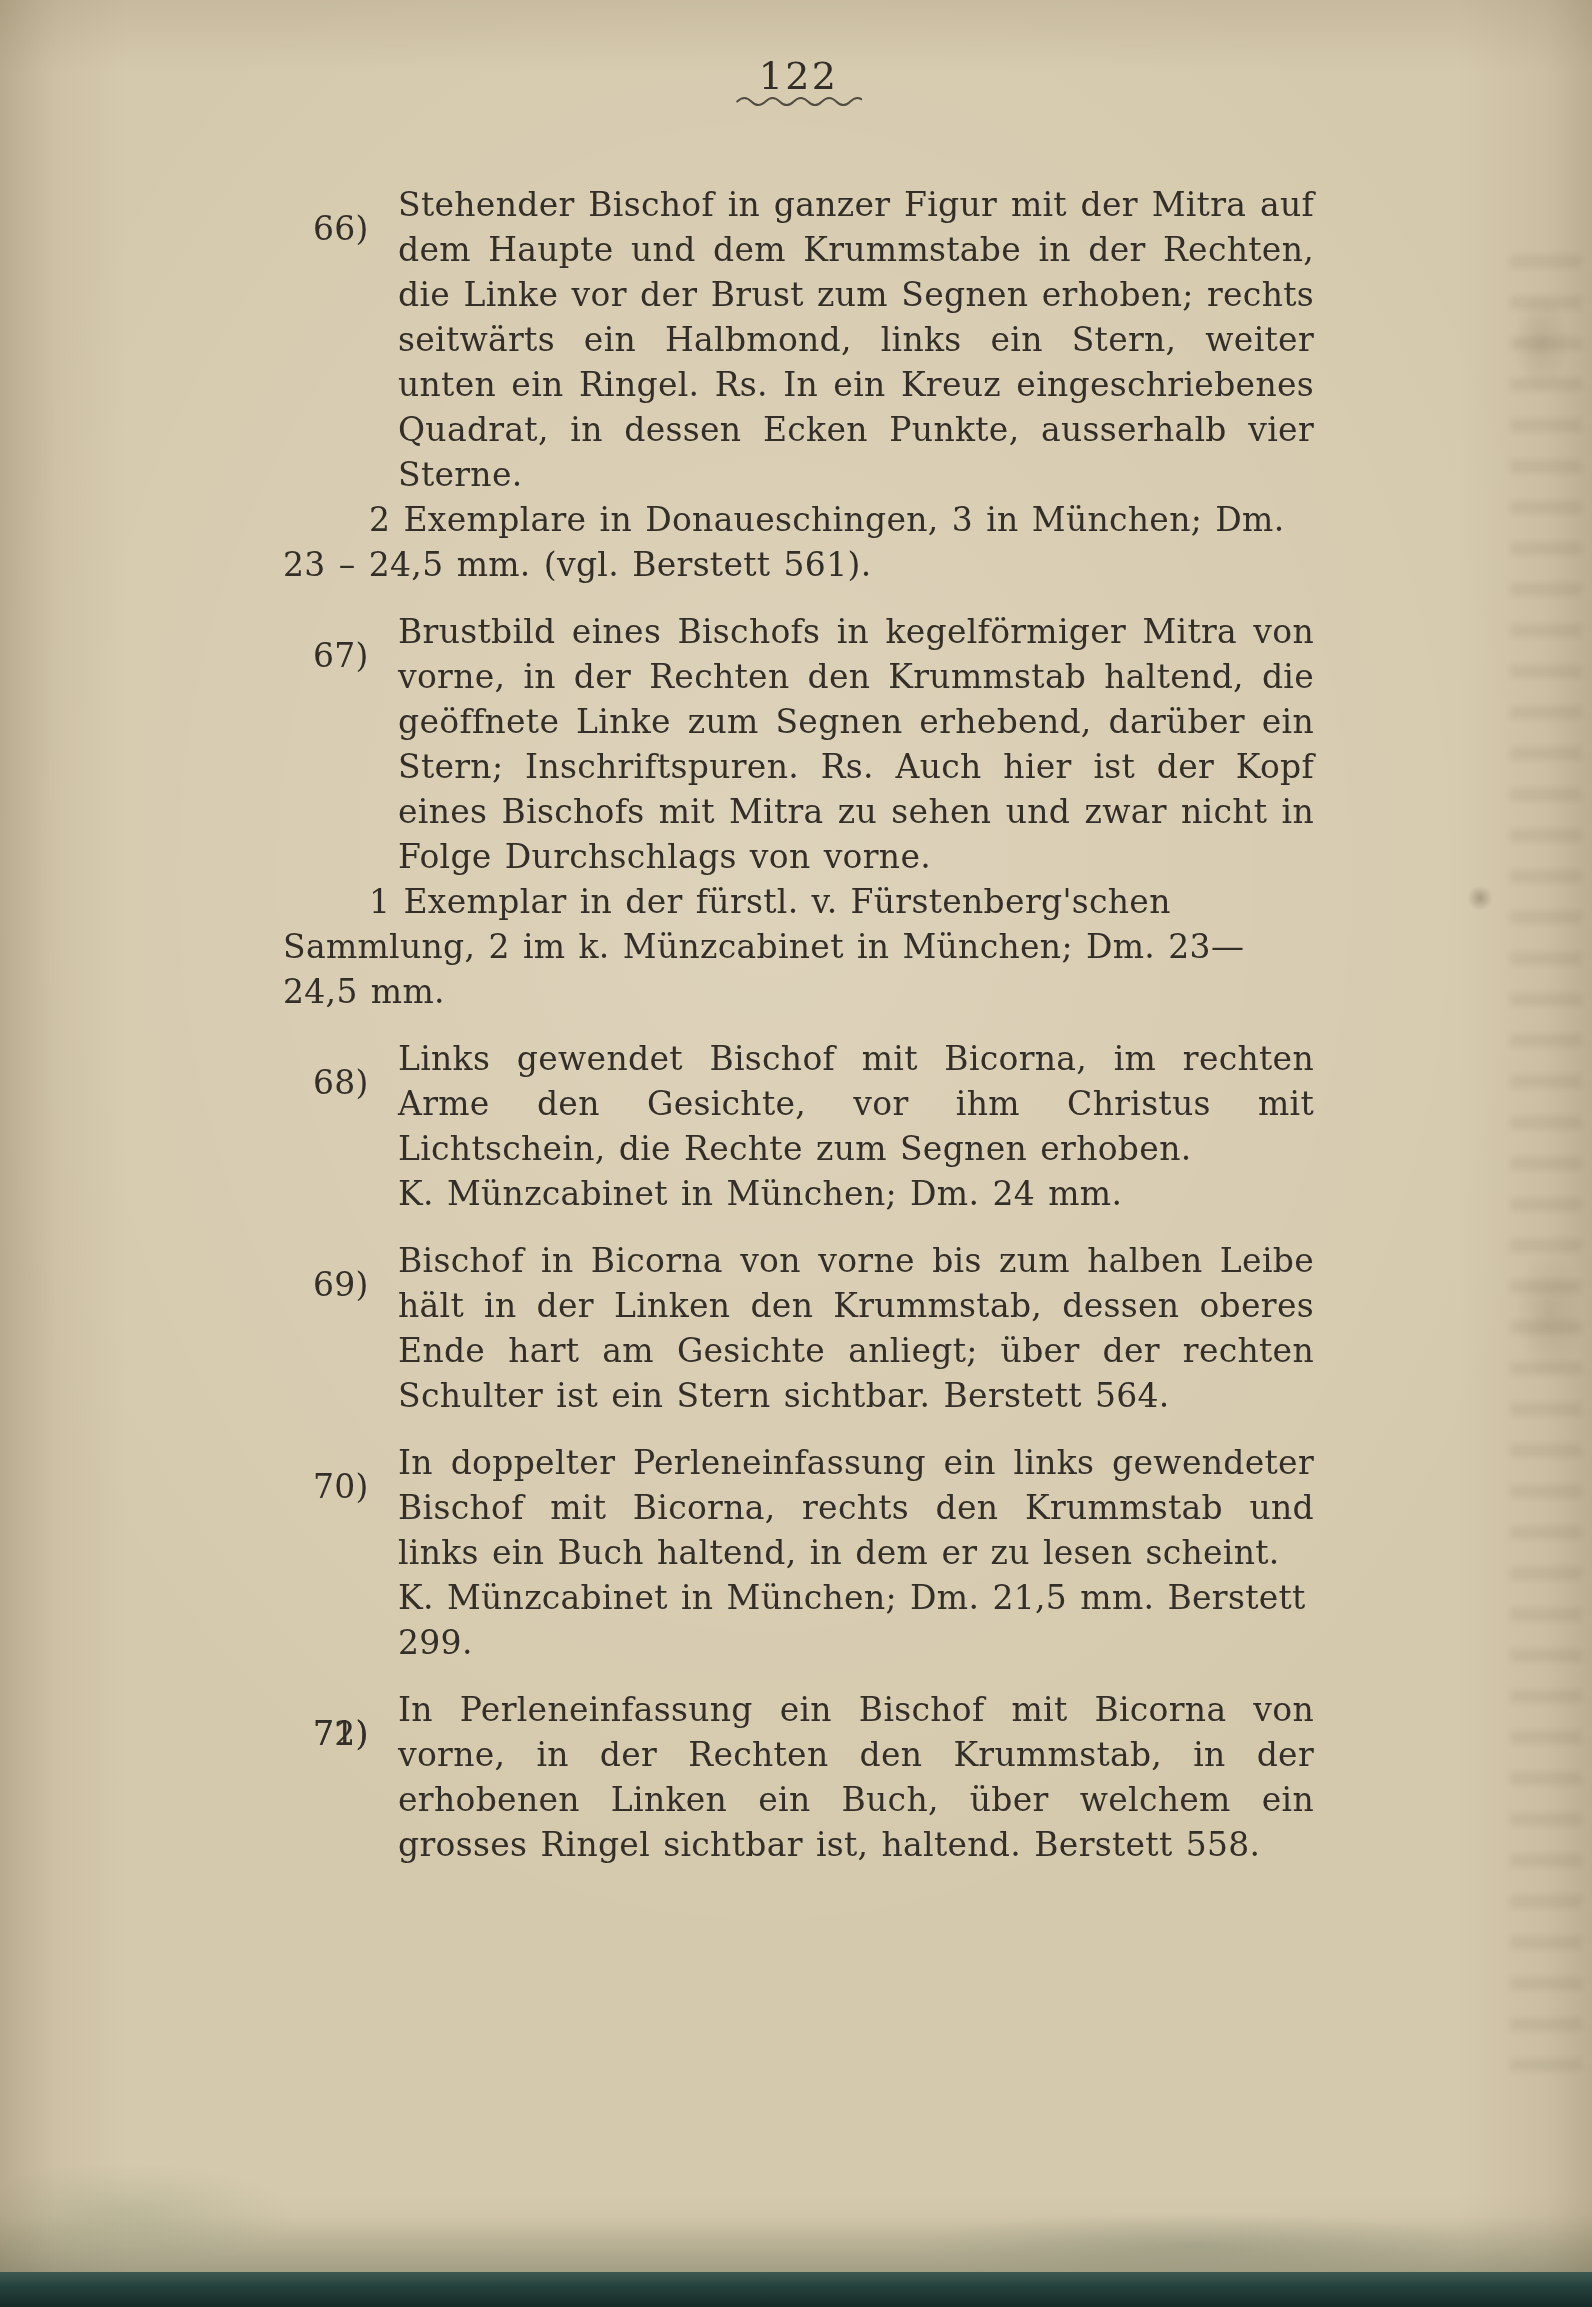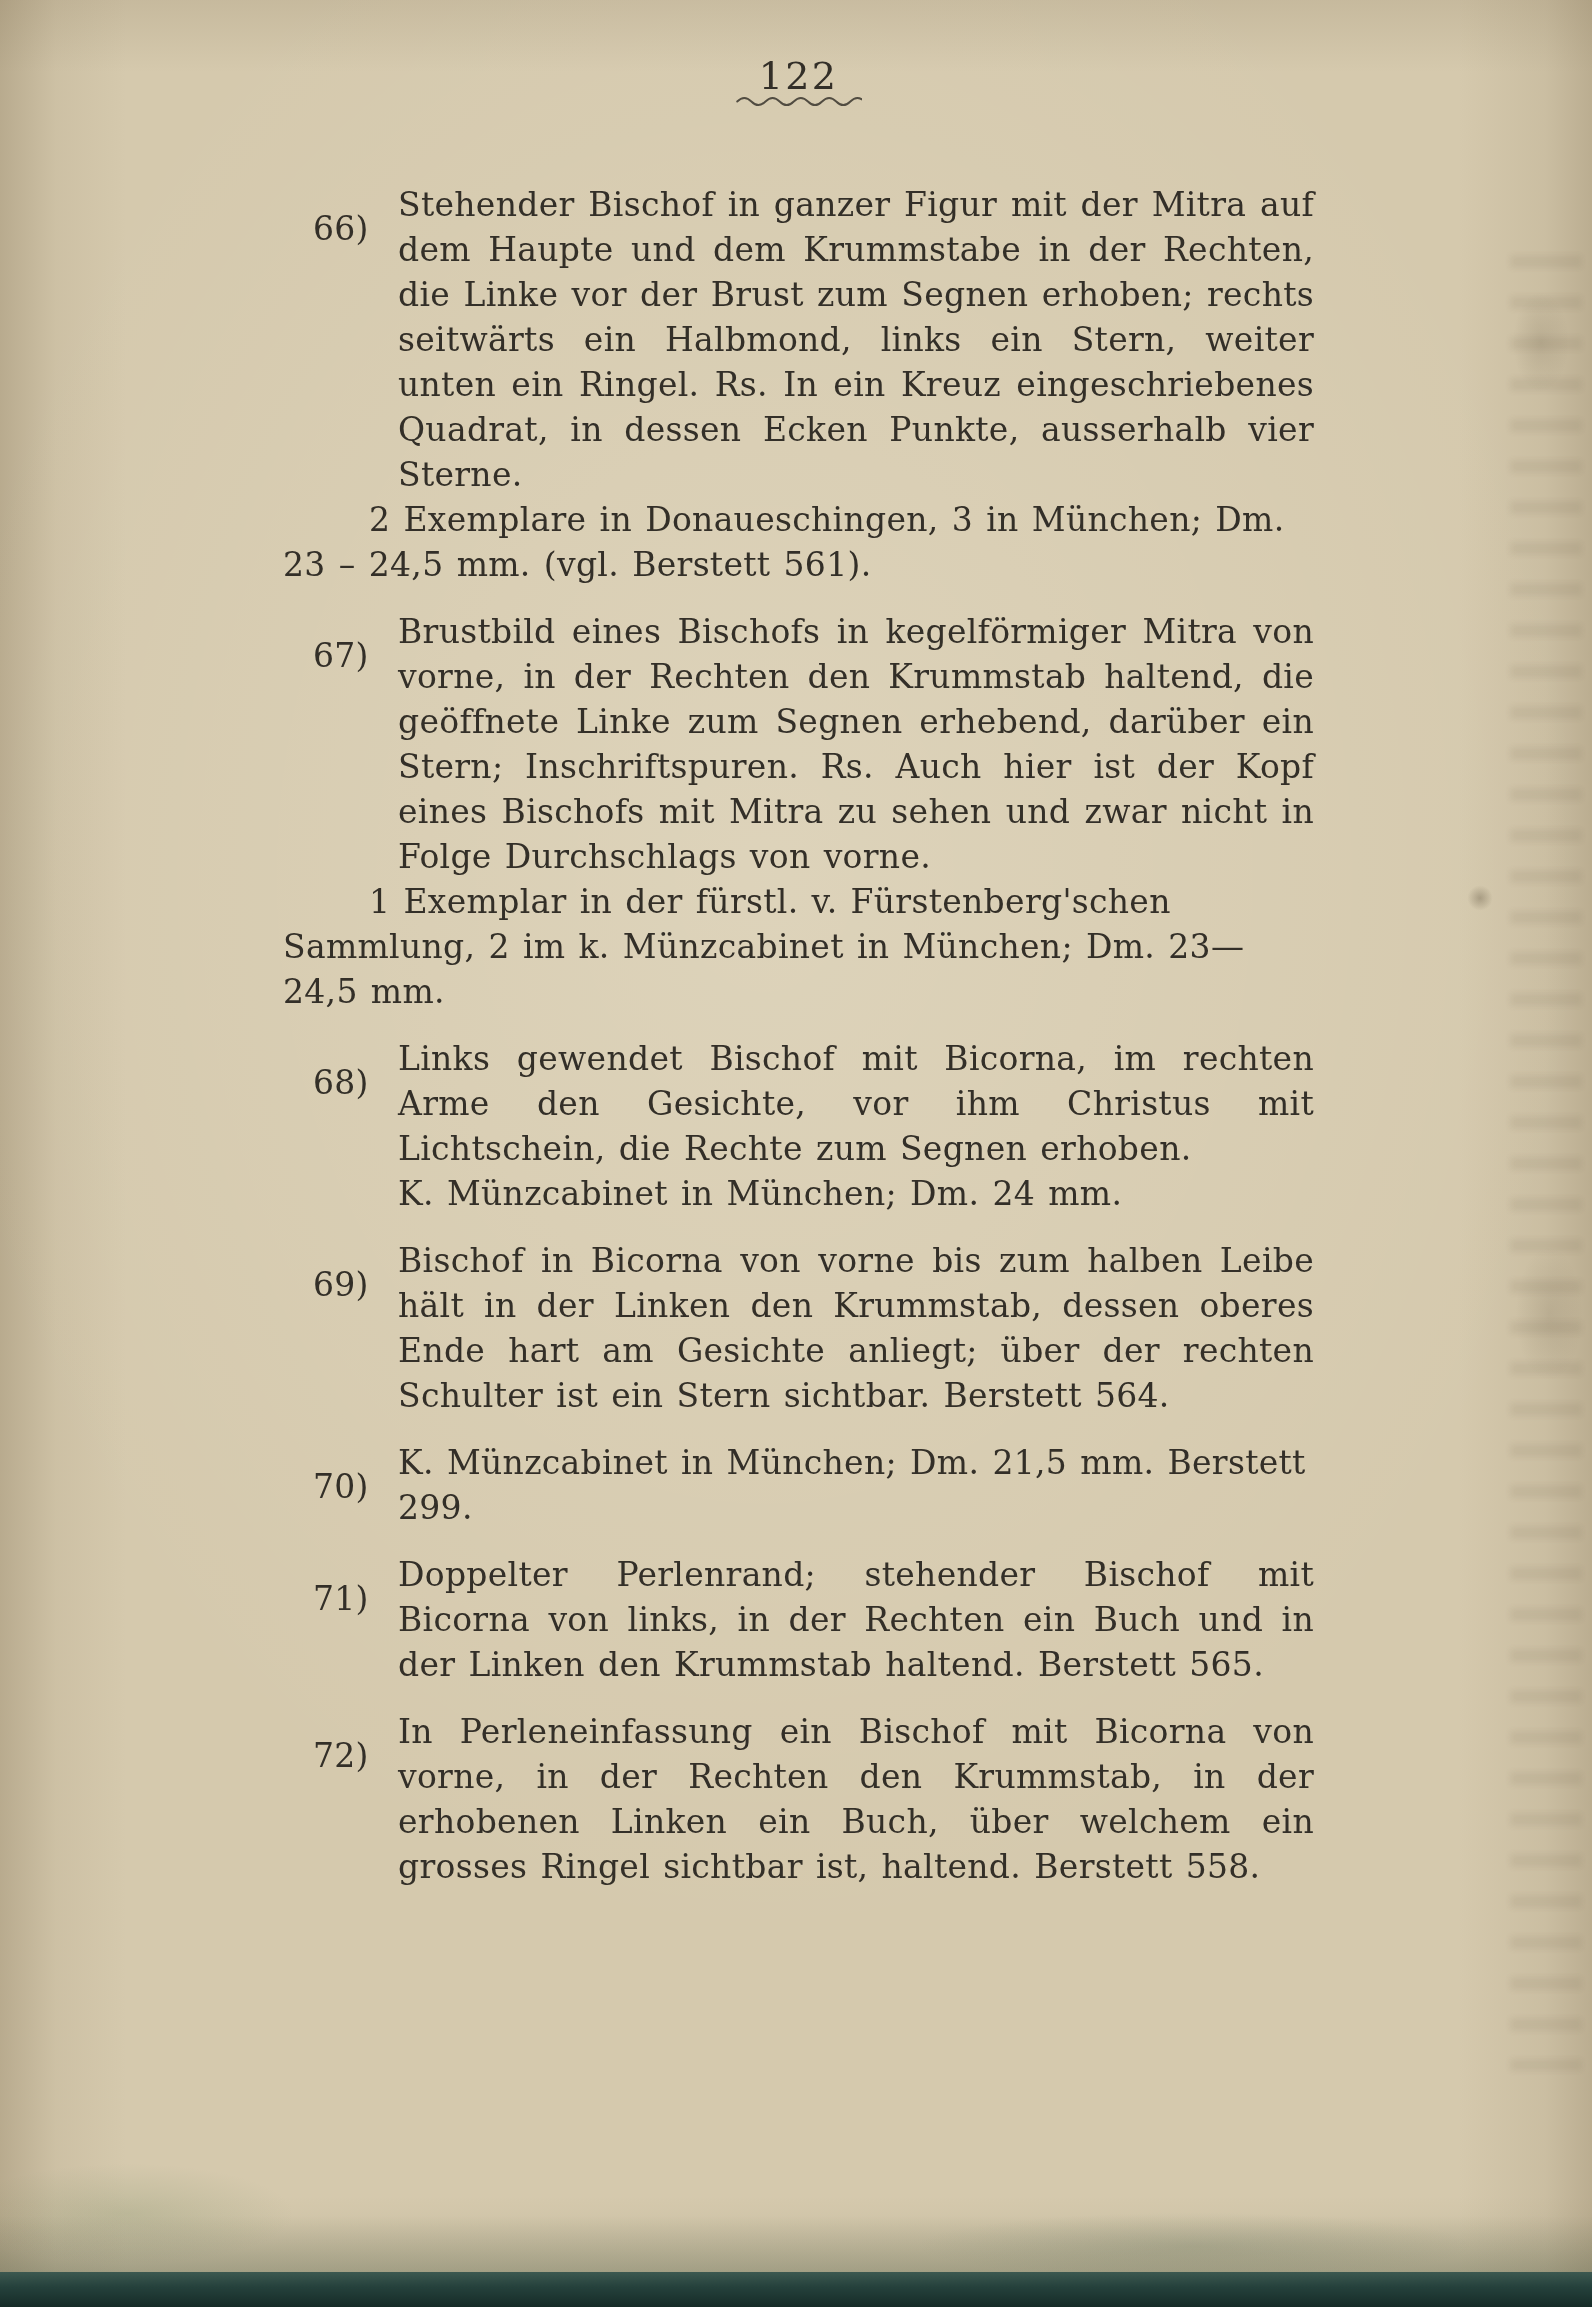--- a/index.html
+++ b/index.html
@@ -165,28 +165,28 @@
     <div class="item-main">
       <span class="item-number">69)</span>
       <p class="item-body">Bischof in Bicorna von vorne bis zum halben Leibe hält in der Linken den Krummstab, dessen oberes Ende hart am Gesichte anliegt; über der rechten Schulter ist ein Stern sichtbar.  Berstett 564.</p>
     </div>
 
   </div>
 
   <div class="catalog-item">
     <div class="item-main">
       <span class="item-number">70)</span>
+      <p class="item-body">In doppelter Perleneinfassung ein links gewendeter Bischof mit Bicorna, rechts den Krummstab und links ein Buch haltend, in dem er zu lesen scheint.</p>
     </div>
     <p class="item-note note-inline">K. Münzcabinet in München; Dm. 21,5 mm. Berstett 299.</p>
   </div>
 
   <div class="catalog-item">
     <div class="item-main">
       <span class="item-number">71)</span>
-      <p class="item-body">Doppelter Perlenrand; stehender Bischof mit Bicorna von links, in der Rechten ein Buch und in der Linken den Krummstab haltend.  Berstett 565.</p>
     </div>
 
   </div>
 
   <div class="catalog-item">
     <div class="item-main">
       <span class="item-number">72)</span>
       <p class="item-body">In Perleneinfassung ein Bischof mit Bicorna von vorne, in der Rechten den Krummstab, in der erhobenen Linken ein Buch, über welchem ein grosses Ringel sichtbar ist, haltend.  Berstett 558.</p>
     </div>
 

